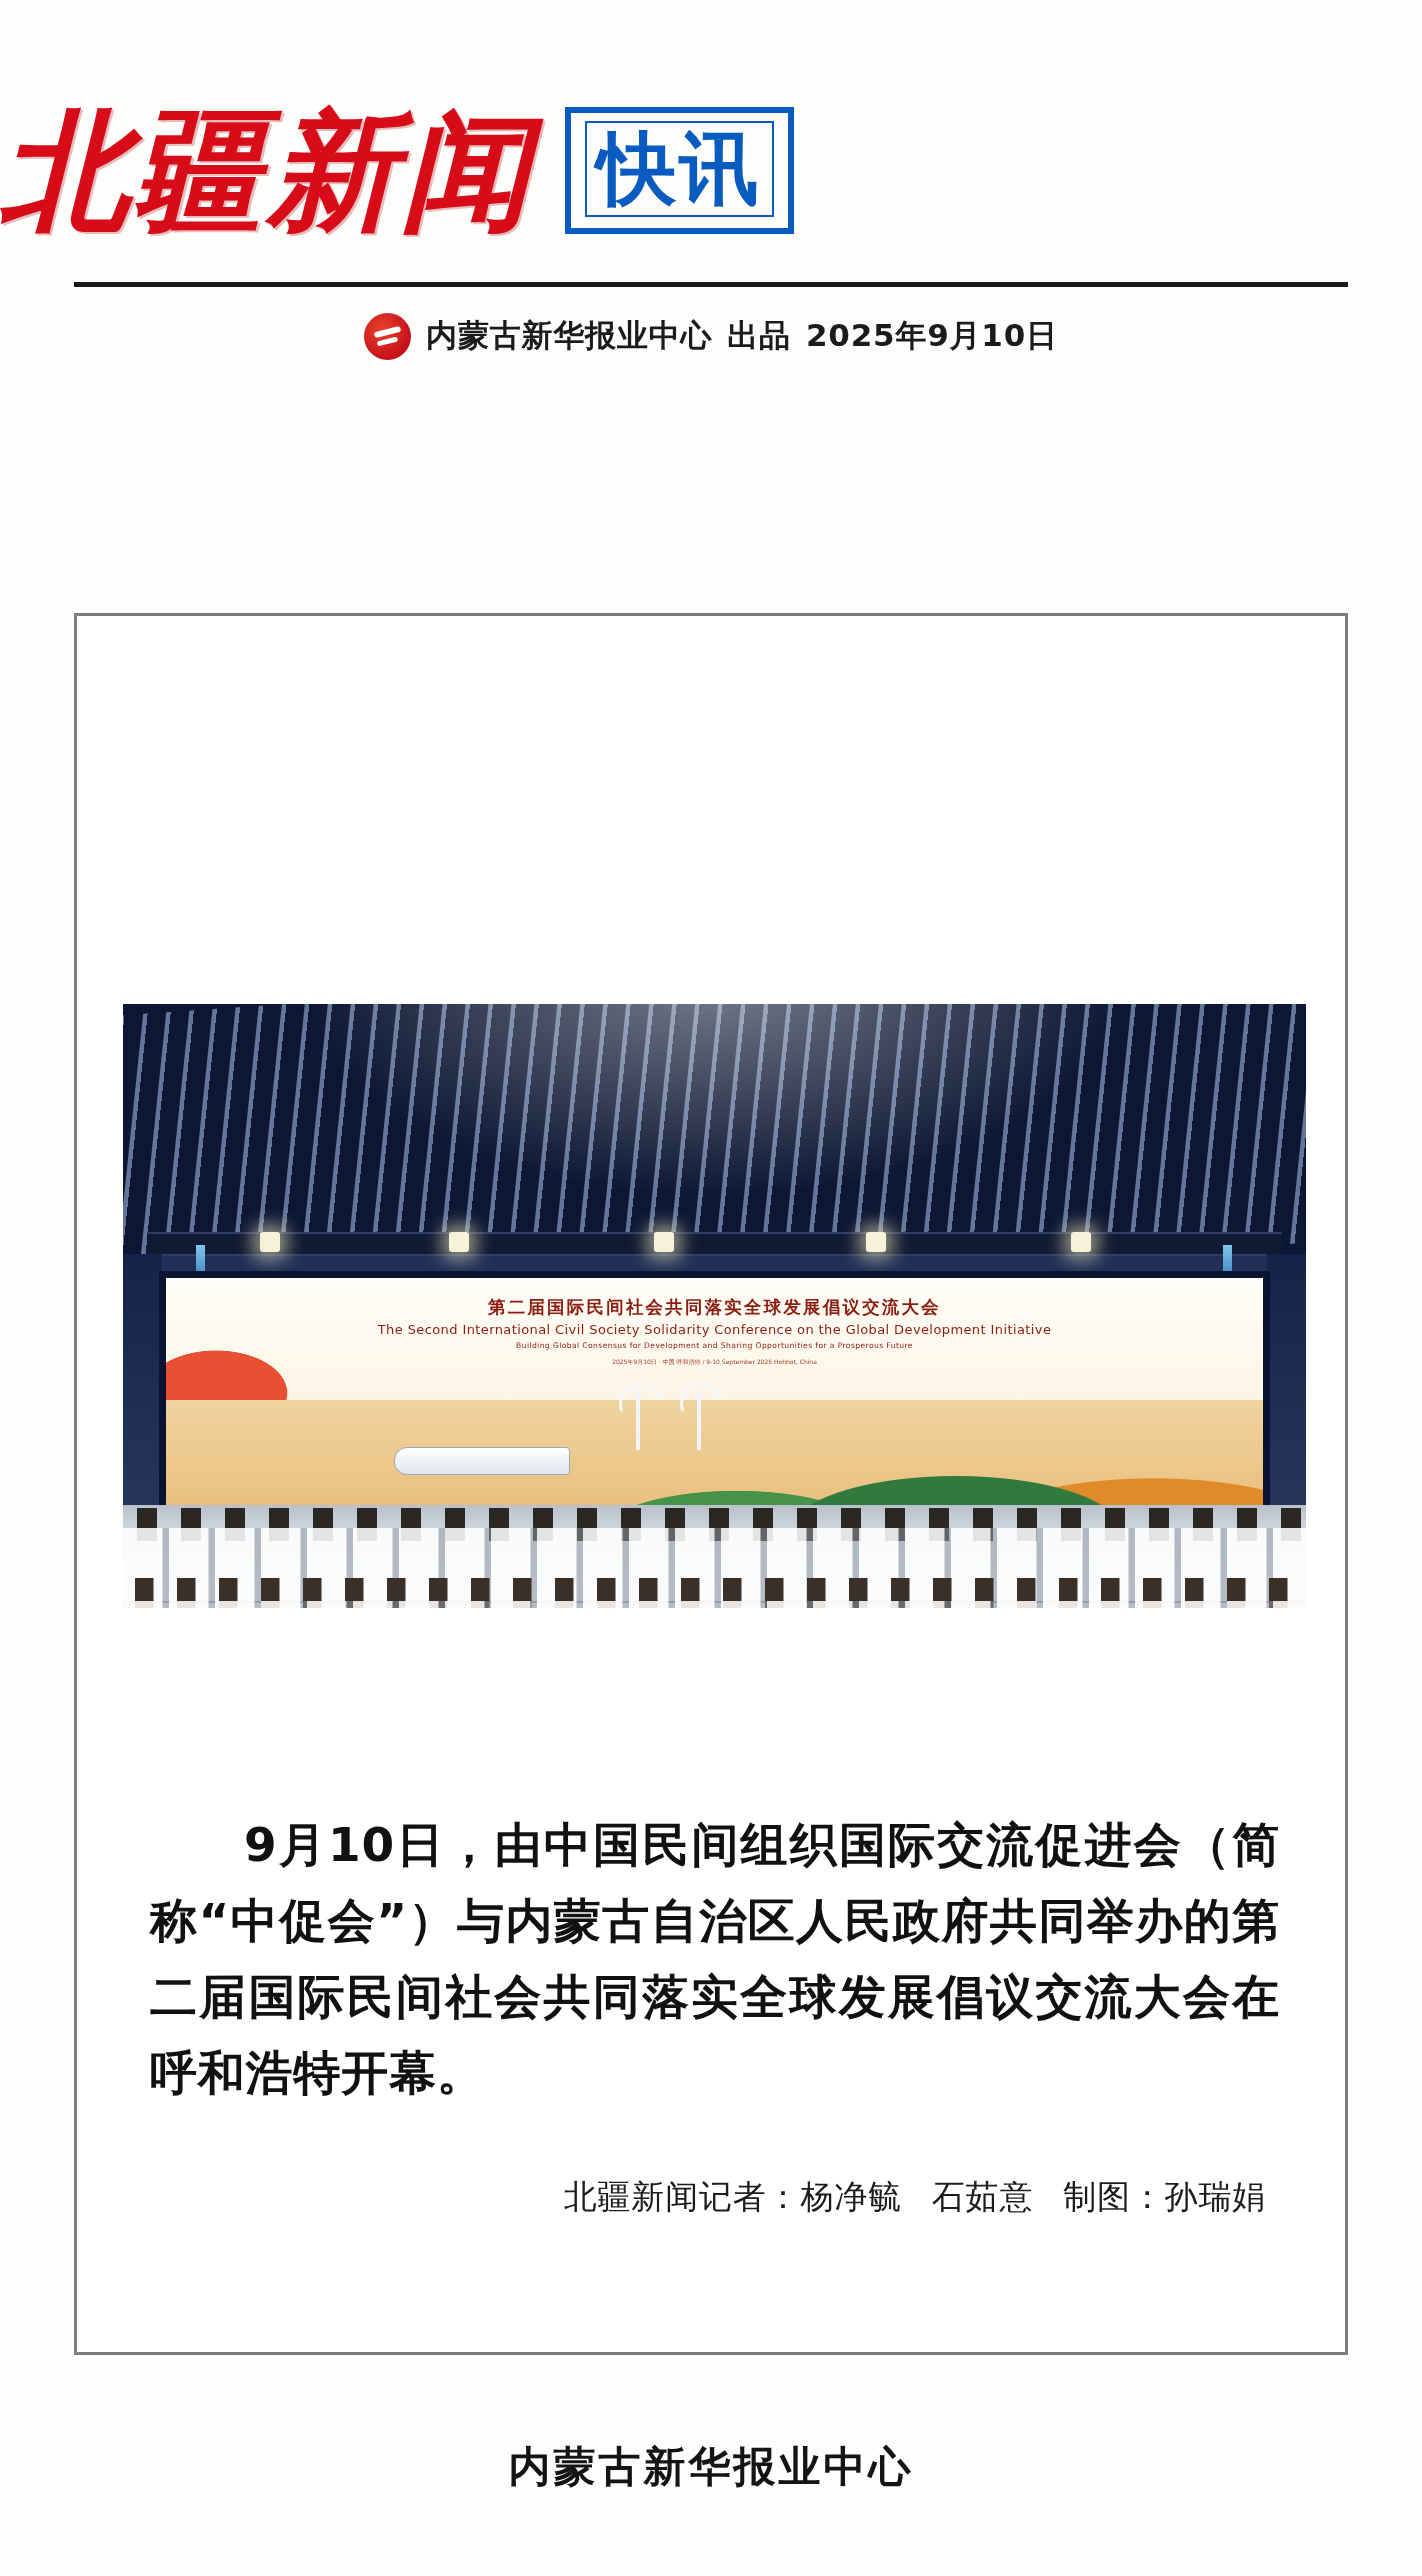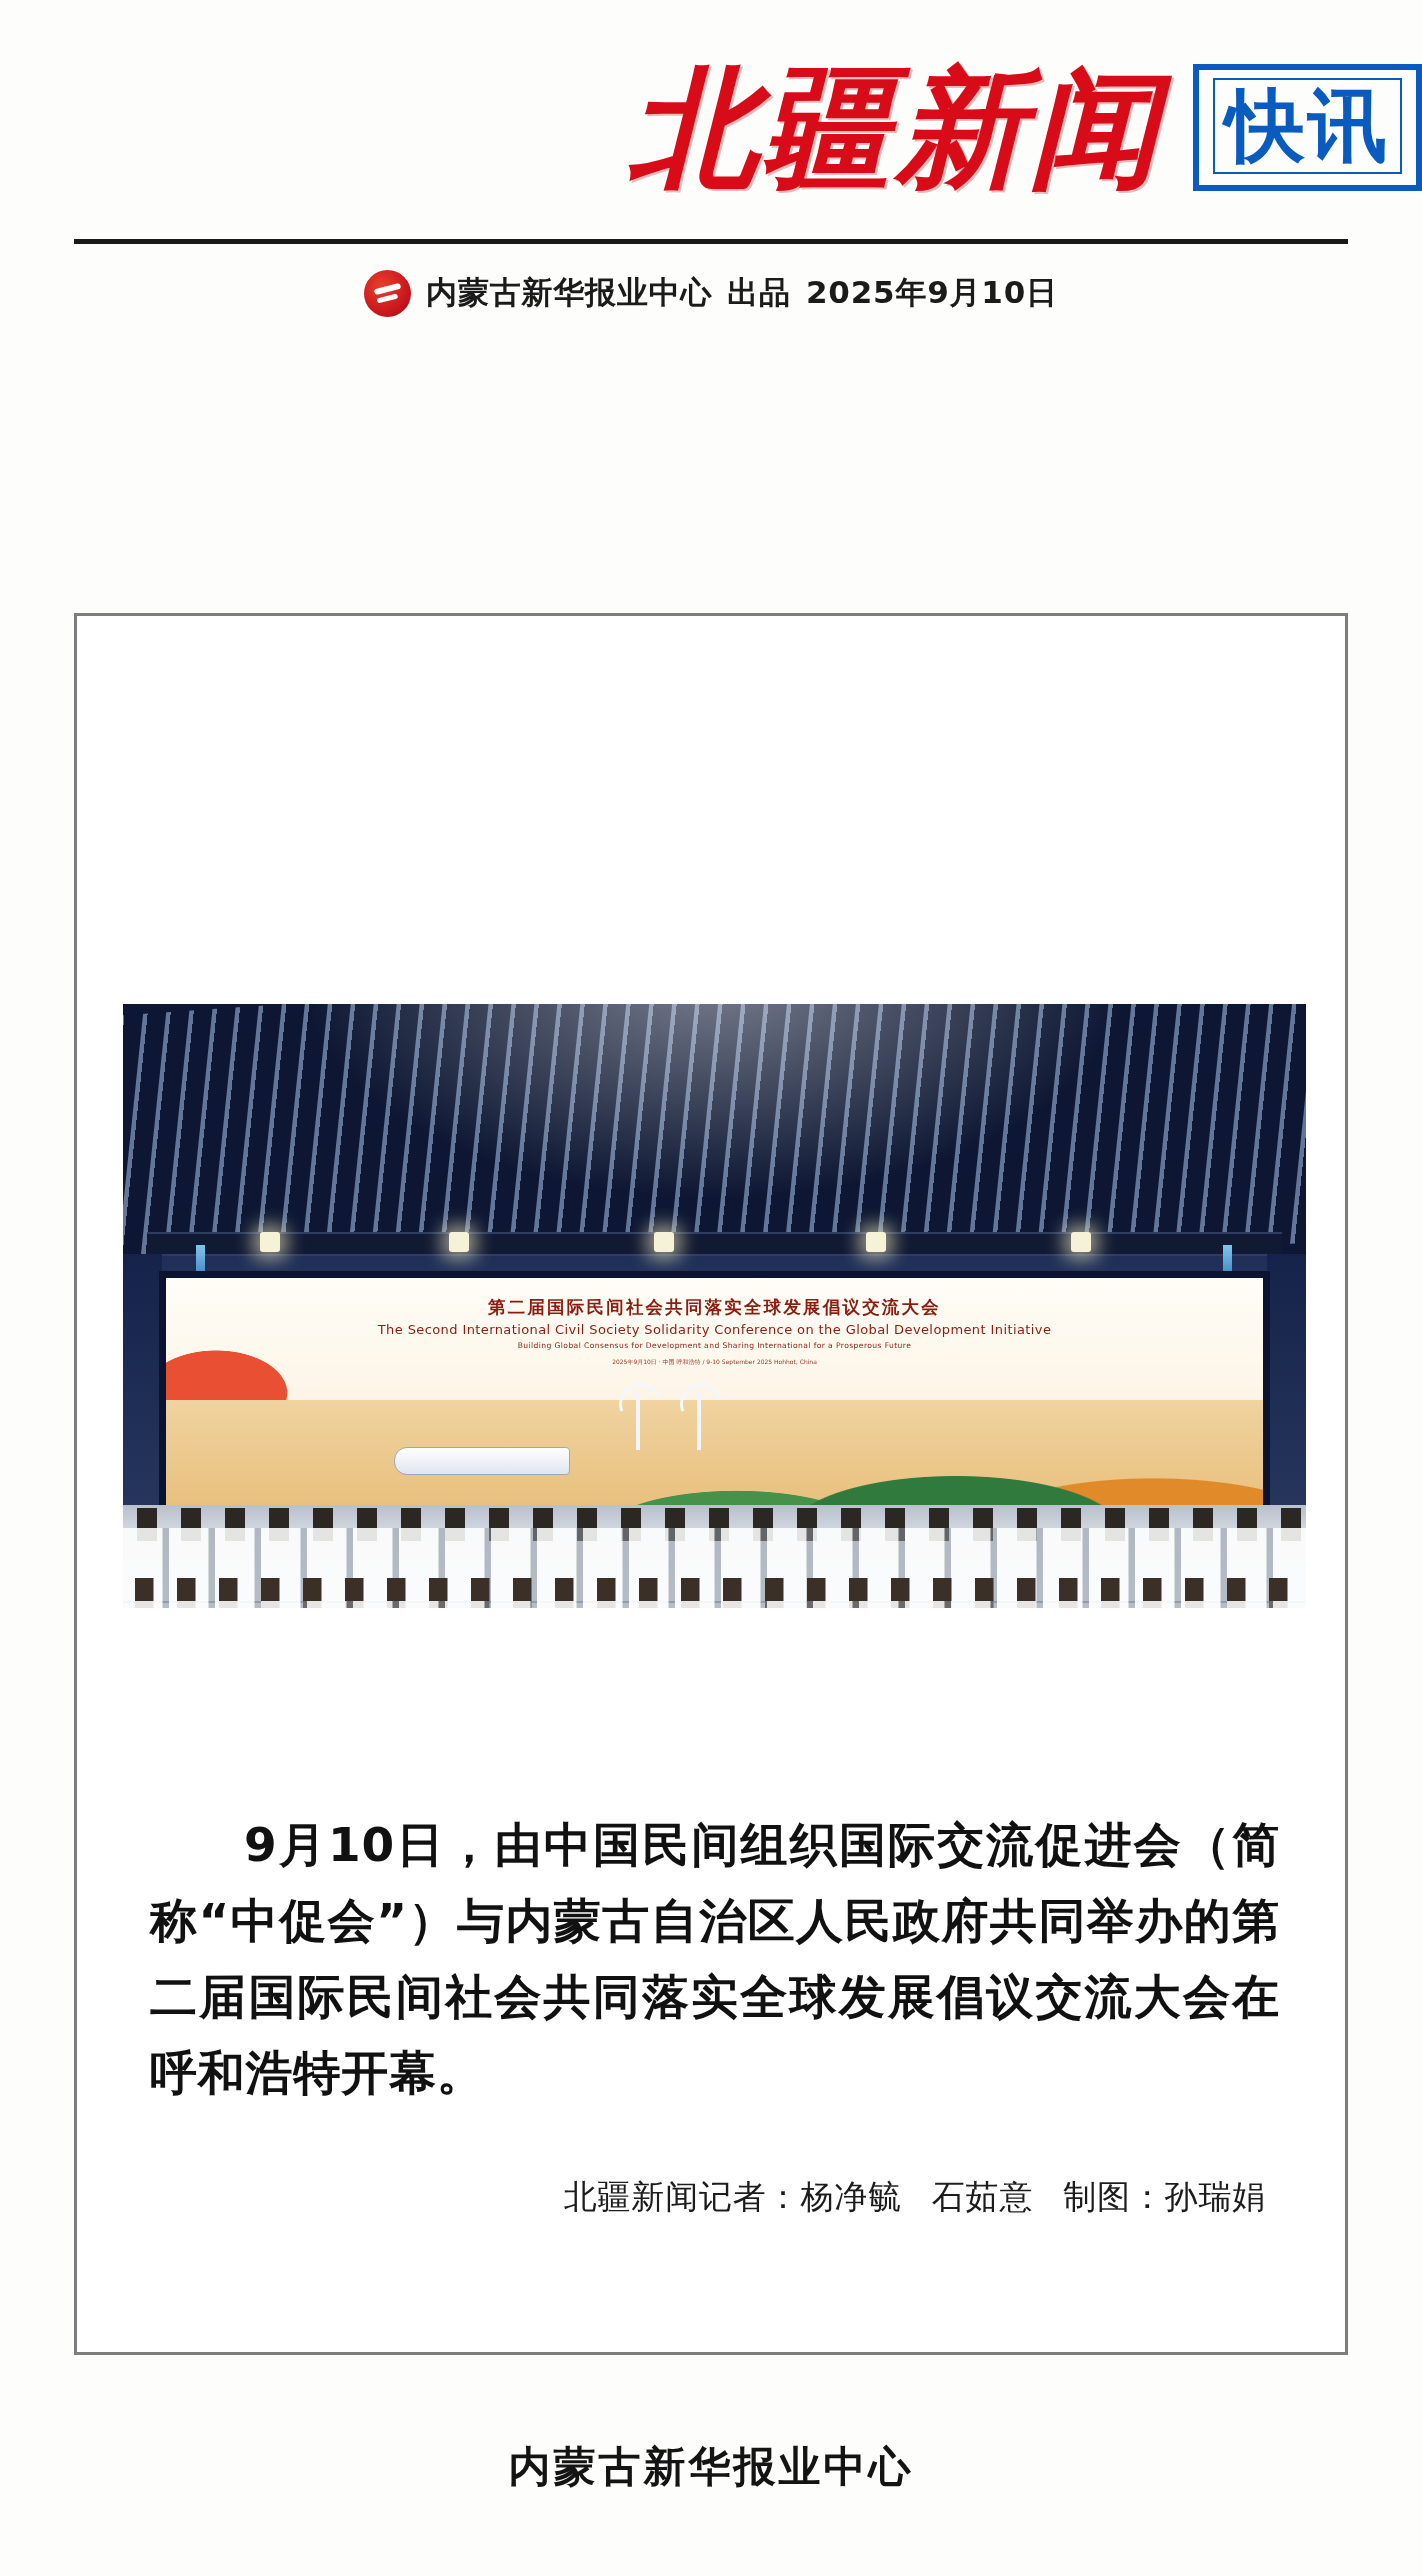--- a/index.html
+++ b/index.html
@@ -17,25 +17,24 @@
   .poster {
     width: 1422px;
     height: 2576px;
     background: #fdfdfb;
     box-sizing: border-box;
     position: relative;
   }
 
   
   .masthead {
-    padding: 63px 0 0 0;
+    padding: 106px 0 0 0;
     display: flex;
     align-items: flex-start;
-    justify-content: flex-end;
-    margin-left: 48px;
+    justify-content: flex-start;
   }
   .masthead-inner {
     display: flex;
     align-items: center;
     gap: 26px;
   }
   .brand-cn {
     font-family: "DejaVu Serif", serif;
     font-weight: bold;
     font-size: 129px;
@@ -420,21 +419,21 @@
           <div class="scr-sky"></div>
           <div class="scr-left-red"></div>
           <div class="scr-right-red"></div>
           <div class="scr-hills"></div>
           <div class="scr-turbine" style="left:470px"></div>
           <div class="scr-turbine" style="left:531px"></div>
           <div class="scr-train"></div>
           <div class="scr-text">
             <div class="scr-t1">第二届国际民间社会共同落实全球发展倡议交流大会</div>
             <div class="scr-t2">The Second International Civil Society Solidarity Conference on the Global Development Initiative</div>
-            <div class="scr-t4">Building Global Consensus for Development and Sharing International for a Prosperous Future</div>
+            <div class="scr-t4">Building Global Consensus for Development and Sharing Opportunities for a Prosperous Future</div>
             <div class="scr-t5">2025年9月10日 · 中国 呼和浩特 / 9-10 September 2025 Hohhot, China</div>
           </div>
         </div>
 
         <div class="audience">
 
           <div class="headsrow" style="top:3px"></div>
           <div class="chairrow" style="top:23px"></div>
           <div class="headsrow b" style="top:73px"></div>
           <div class="chairrow" style="top:96px"></div>

